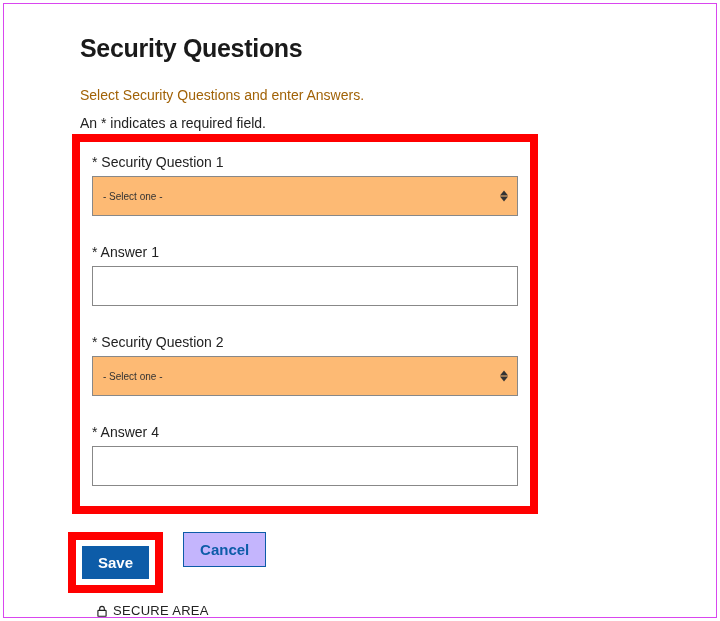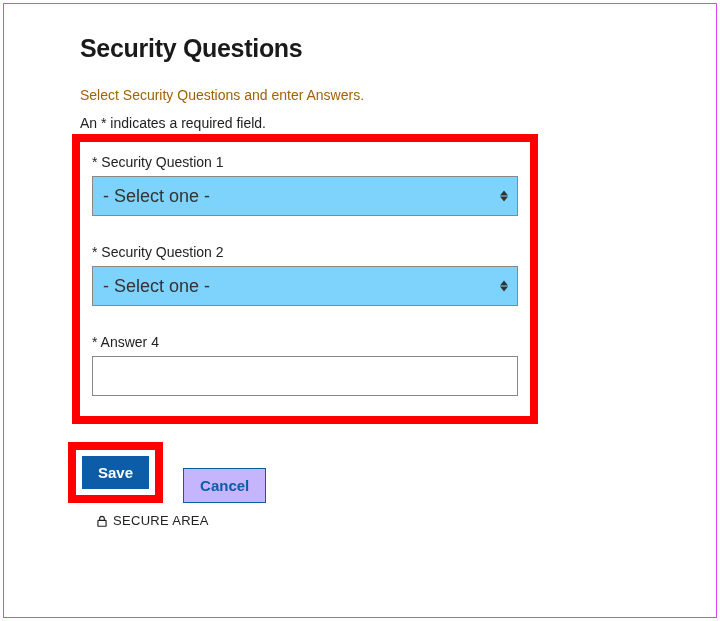--- a/index.html
+++ b/index.html
@@ -46,23 +46,23 @@
     .field-block.spaced-top { margin-top: 18px; }
     .field-label { font-size: 14px; color: #222; }
     .select-wrap {
       position: relative;
       width: 100%;
     }
     .select {
       width: 100%;
       height: 40px;
       border: 1px solid #888;
-      background: #7dd3fc;
+      background: #fdba74;
       color: #333;
-      font-size: 18px;
+      font-size: 10px;
       padding: 0 32px 0 10px;
       appearance: none;
       -webkit-appearance: none;
       -moz-appearance: none;
       cursor: pointer;
     }
     .select-caret {
       position: absolute;
       right: 10px;
       top: 50%;
@@ -82,21 +82,21 @@
     .text-input {
       width: 100%;
       height: 40px;
       border: 1px solid #888;
       background: #fff;
       padding: 0 10px;
       font-size: 14px;
     }
     .buttons-row {
       display: flex;
-      align-items: flex-end;
+      align-items: flex-start;
       gap: 20px;
       margin-top: 18px;
       margin-left: -12px;
     }
     .highlight-save {
       border: 8px solid #f00;
       padding: 6px;
       display: inline-flex;
     }
     .btn-save {
@@ -145,20 +145,24 @@
         <select class="select">
           <option>- Select one -</option>
         </select>
         <span class="select-caret">
           <span class="caret-up"></span>
             <span class="caret-down"></span>
         </span>
       </div>
     </div>
 
+    <div class="field-block spaced-top">
+      <label class="field-label">* Answer 1</label>
+      <input type="text" class="text-input" value="" style="">
+    </div>
 
     <div class="field-block spaced-top">
       <label class="field-label">* Security Question 2</label>
       <div class="select-wrap">
         <select class="select">
           <option>- Select one -</option>
         </select>
         <span class="select-caret">
           <span class="caret-up"></span>
             <span class="caret-down"></span>

